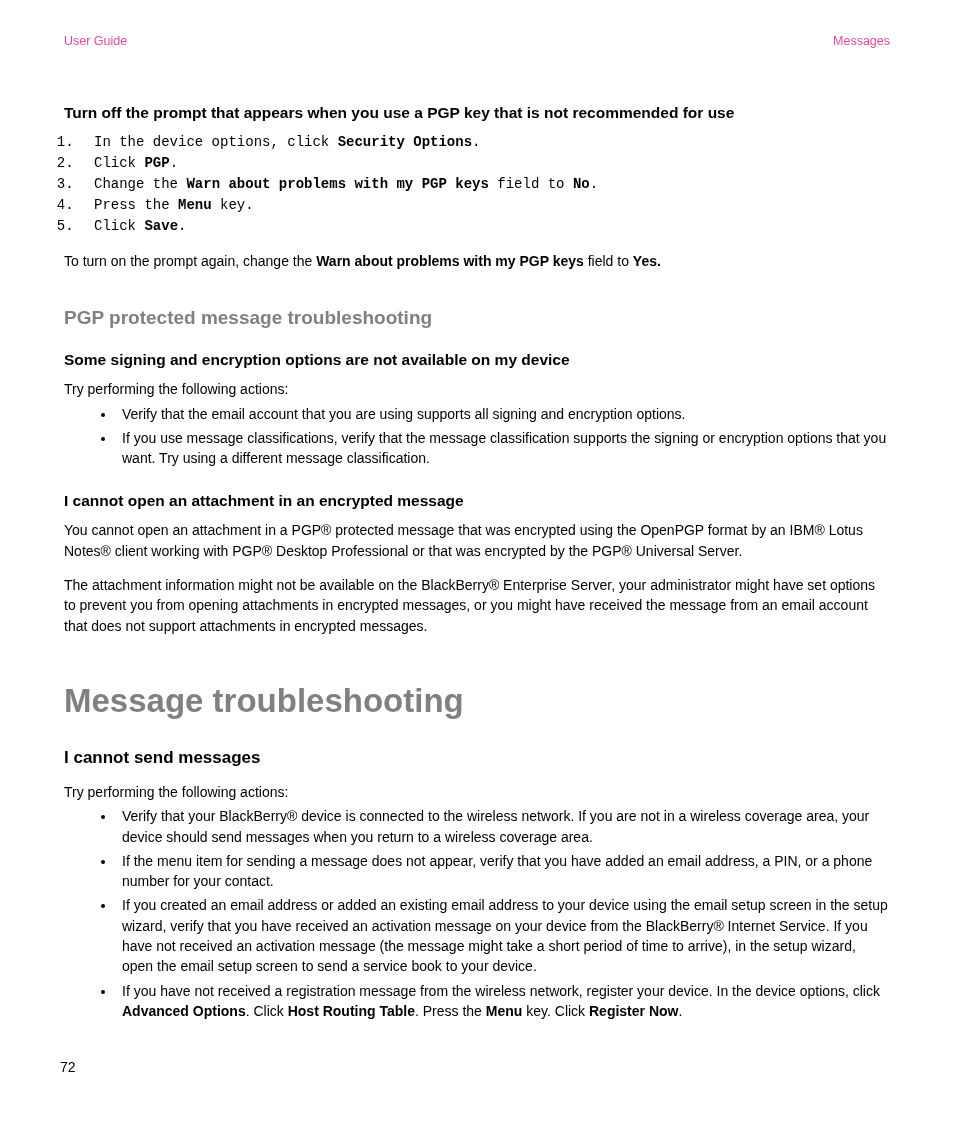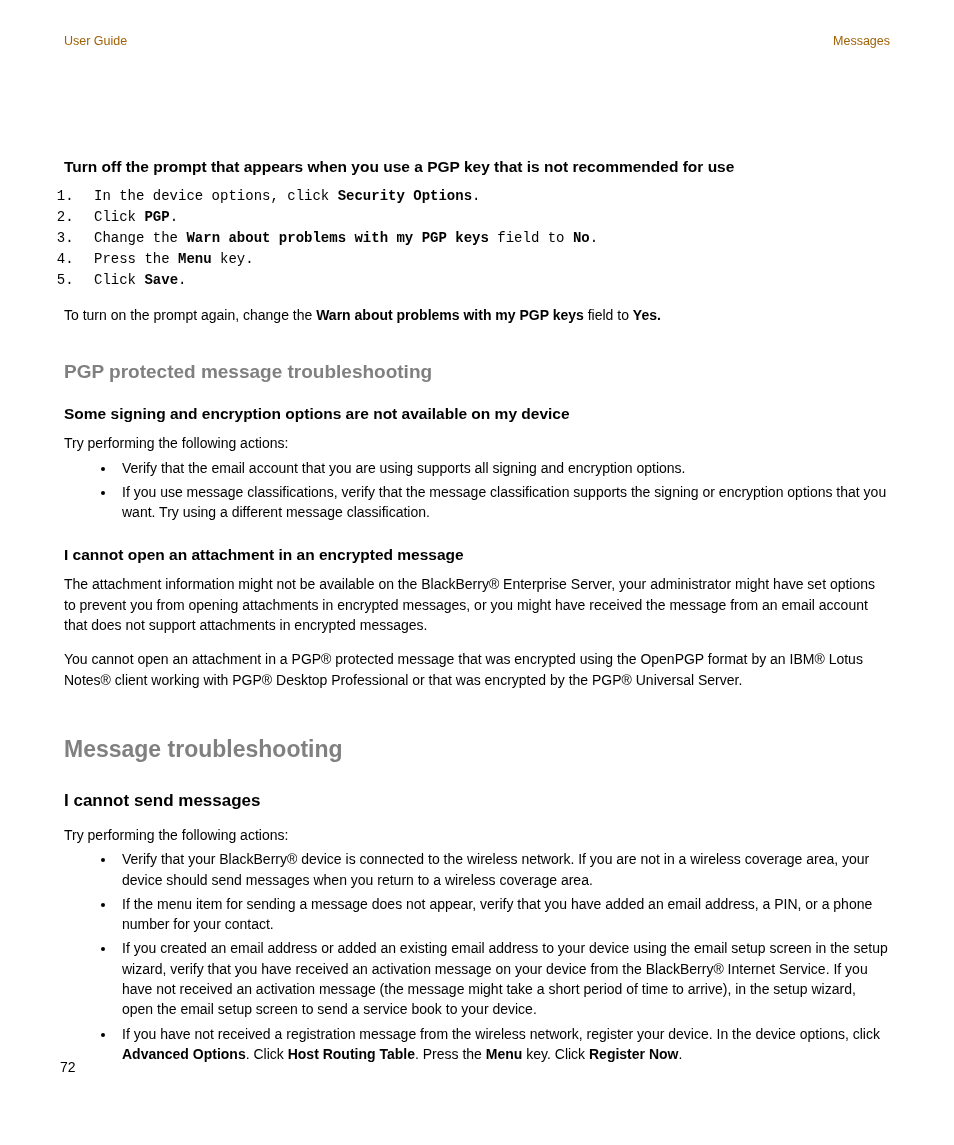--- a/index.html
+++ b/index.html
@@ -13,22 +13,22 @@
   .page {
     box-sizing: border-box;
     padding: 34px 64px 40px 64px;
     min-height: 1145px;
     position: relative;
   }
   .header-row {
     display: flex;
     justify-content: space-between;
     font-size: 12.5px;
-    color: #a16207;
-    margin-bottom: 110px;
+    color: #ec4899;
+    margin-bottom: 56px;
     align-items: center;
   }
   h3.black-heading {
     font-size: 15.5px;
     font-weight: bold;
     margin: 0 0 10px 0;
   }
   ol.steps {
     margin: 0 0 14px 0;
     padding-left: 18px;
@@ -51,21 +51,21 @@
     color: #808080;
     margin: 36px 0 22px 0;
   }
   h2.grey-sub {
     font-size: 17px;
     font-weight: bold;
     color: #000000;
     margin: 28px 0 14px 0;
   }
   h1.section-title {
-    font-size: 23px;
+    font-size: 33px;
     font-weight: bold;
     color: #808080;
     margin: 46px 0 28px 0;
   }
   ul.bullets {
     margin: 0 0 14px 0;
     padding-left: 52px;
     font-size: 14px;
     line-height: 1.45;
   }
@@ -106,22 +106,22 @@
   <h2 class="grey-heading">PGP protected message troubleshooting</h2>
 
   <h3 class="black-heading">Some signing and encryption options are not available on my device</h3>
   <p class="body" style="margin-bottom:4px">Try performing the following actions:</p>
   <ul class="bullets">
     <li>Verify that the email account that you are using supports all signing and encryption options.</li>
     <li>If you use message classifications, verify that the message classification supports the signing or encryption options that you want. Try using a different message classification.</li>
   </ul>
 
   <h3 class="black-heading" style="margin-top:24px">I cannot open an attachment in an encrypted message</h3>
+  <p class="body">You cannot open an attachment in a PGP® protected message that was encrypted using the OpenPGP format by an IBM® Lotus Notes® client working with PGP® Desktop Professional or that was encrypted by the PGP® Universal Server.</p>
   <p class="body">The attachment information might not be available on the BlackBerry® Enterprise Server, your administrator might have set options to prevent you from opening attachments in encrypted messages, or you might have received the message from an email account that does not support attachments in encrypted messages.</p>
-  <p class="body">You cannot open an attachment in a PGP® protected message that was encrypted using the OpenPGP format by an IBM® Lotus Notes® client working with PGP® Desktop Professional or that was encrypted by the PGP® Universal Server.</p>
 
   <h1 class="section-title">Message troubleshooting</h1>
 
   <h2 class="grey-sub">I cannot send messages</h2>
   <p class="body" style="margin-bottom:4px">Try performing the following actions:</p>
   <ul class="bullets">
     <li>Verify that your BlackBerry® device is connected to the wireless network. If you are not in a wireless coverage area, your device should send messages when you return to a wireless coverage area.</li>
     <li>If the menu item for sending a message does not appear, verify that you have added an email address, a PIN, or a phone number for your contact.</li>
     <li>If you created an email address or added an existing email address to your device using the email setup screen in the setup wizard, verify that you have received an activation message on your device from the BlackBerry® Internet Service. If you have not received an activation message (the message might take a short period of time to arrive), in the setup wizard, open the email setup screen to send a service book to your device.</li>
     <li><span>If you have not received a registration message from the wireless network, register your device. In the device options, click </span><span class="b">Advanced Options</span><span>. Click </span><span class="b">Host Routing Table</span><span>. Press the </span><span class="b">Menu</span><span> key. Click </span><span class="b">Register Now</span><span>.</span></li>

